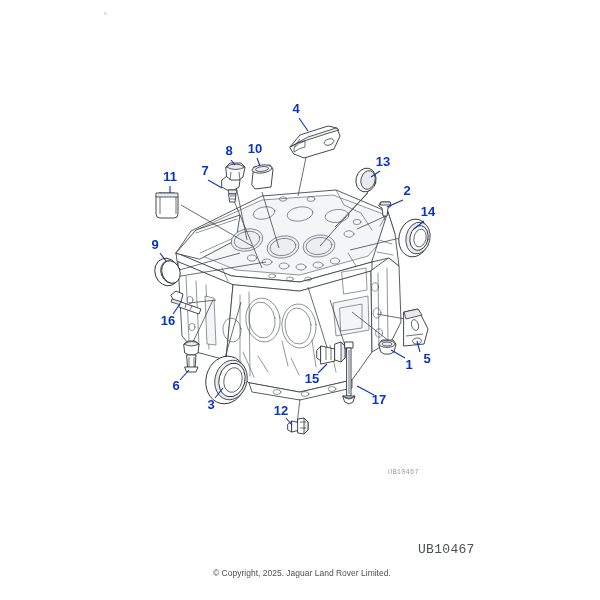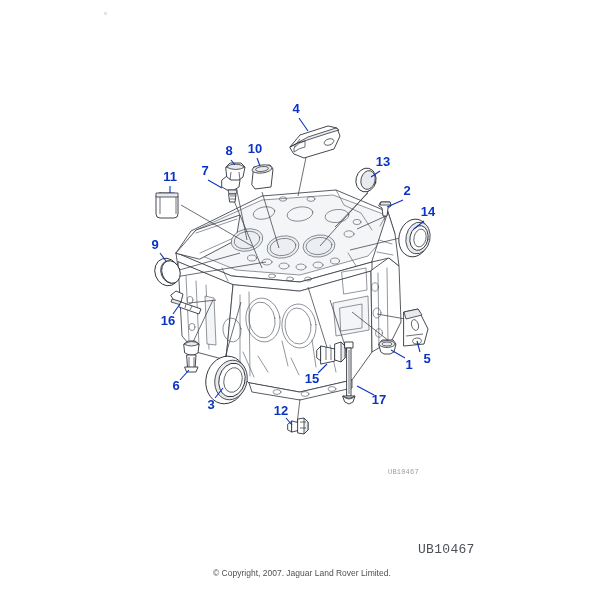--- a/index.html
+++ b/index.html
@@ -319,15 +319,15 @@
       <text class="callout" x="176" y="387">6</text>
       <text class="callout" x="168" y="322">16</text>
     </g>
 
   </svg>
 
   <div class="codetext" id="code-small">UB10467</div>
 
   <div class="codetext" id="code-large">UB10467</div>
 
-  <div id="copyright">© Copyright, 2007. Jaguar Land Rover Limited.</div>
+  <div id="copyright">© Copyright, 2025. Jaguar Land Rover Limited.</div>
 
 </div>
 
 </body></html>

